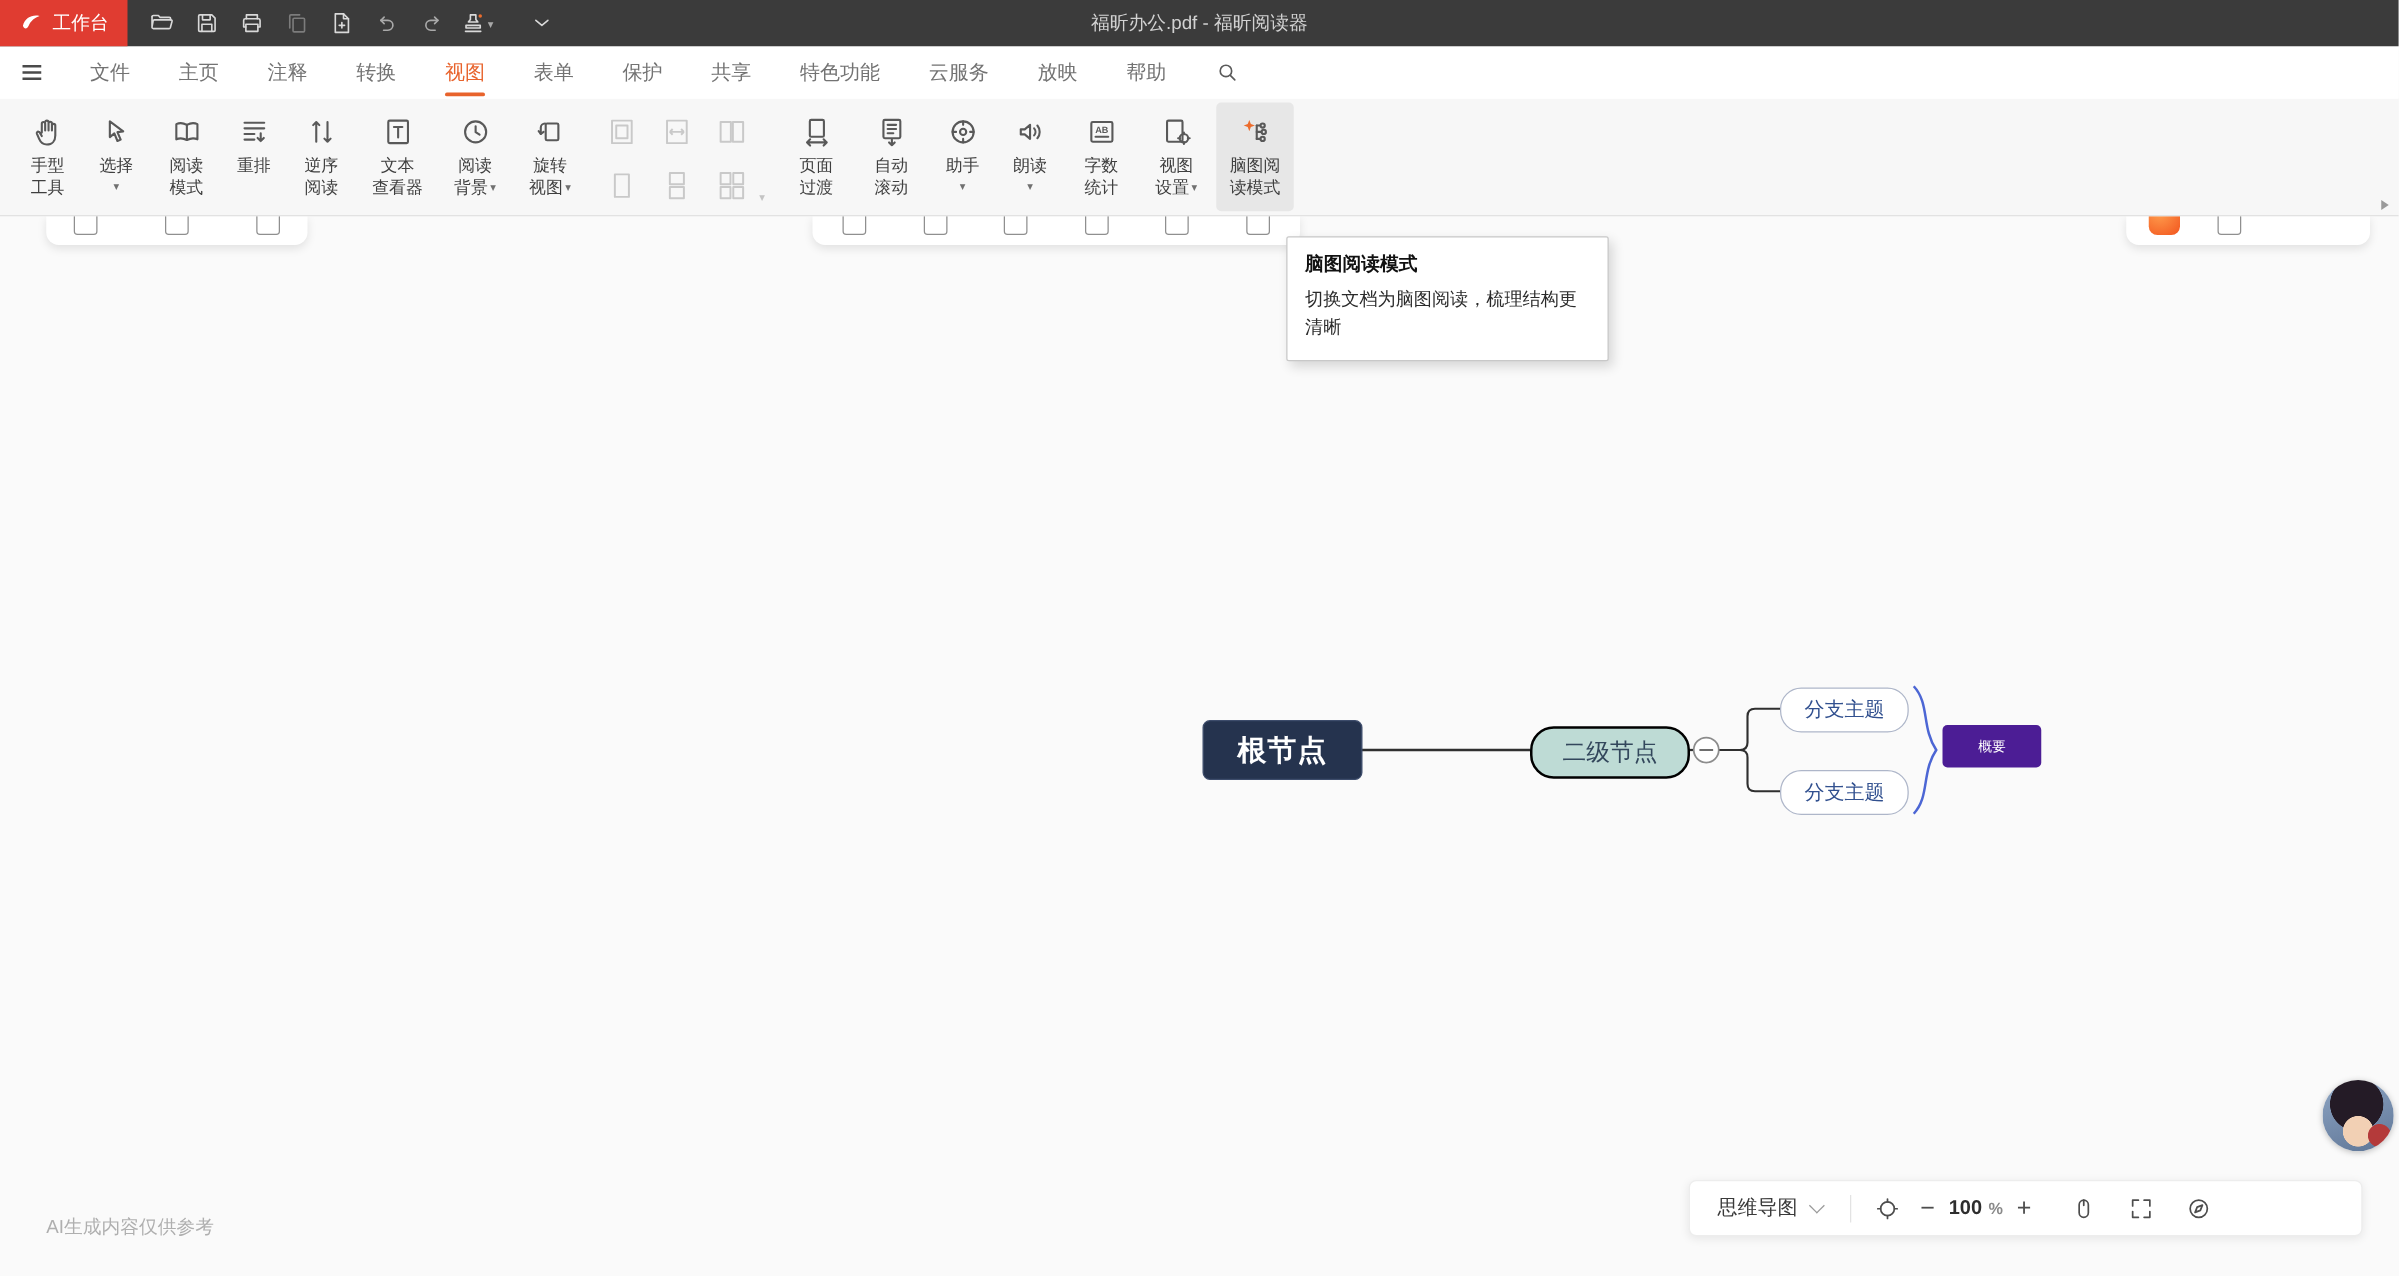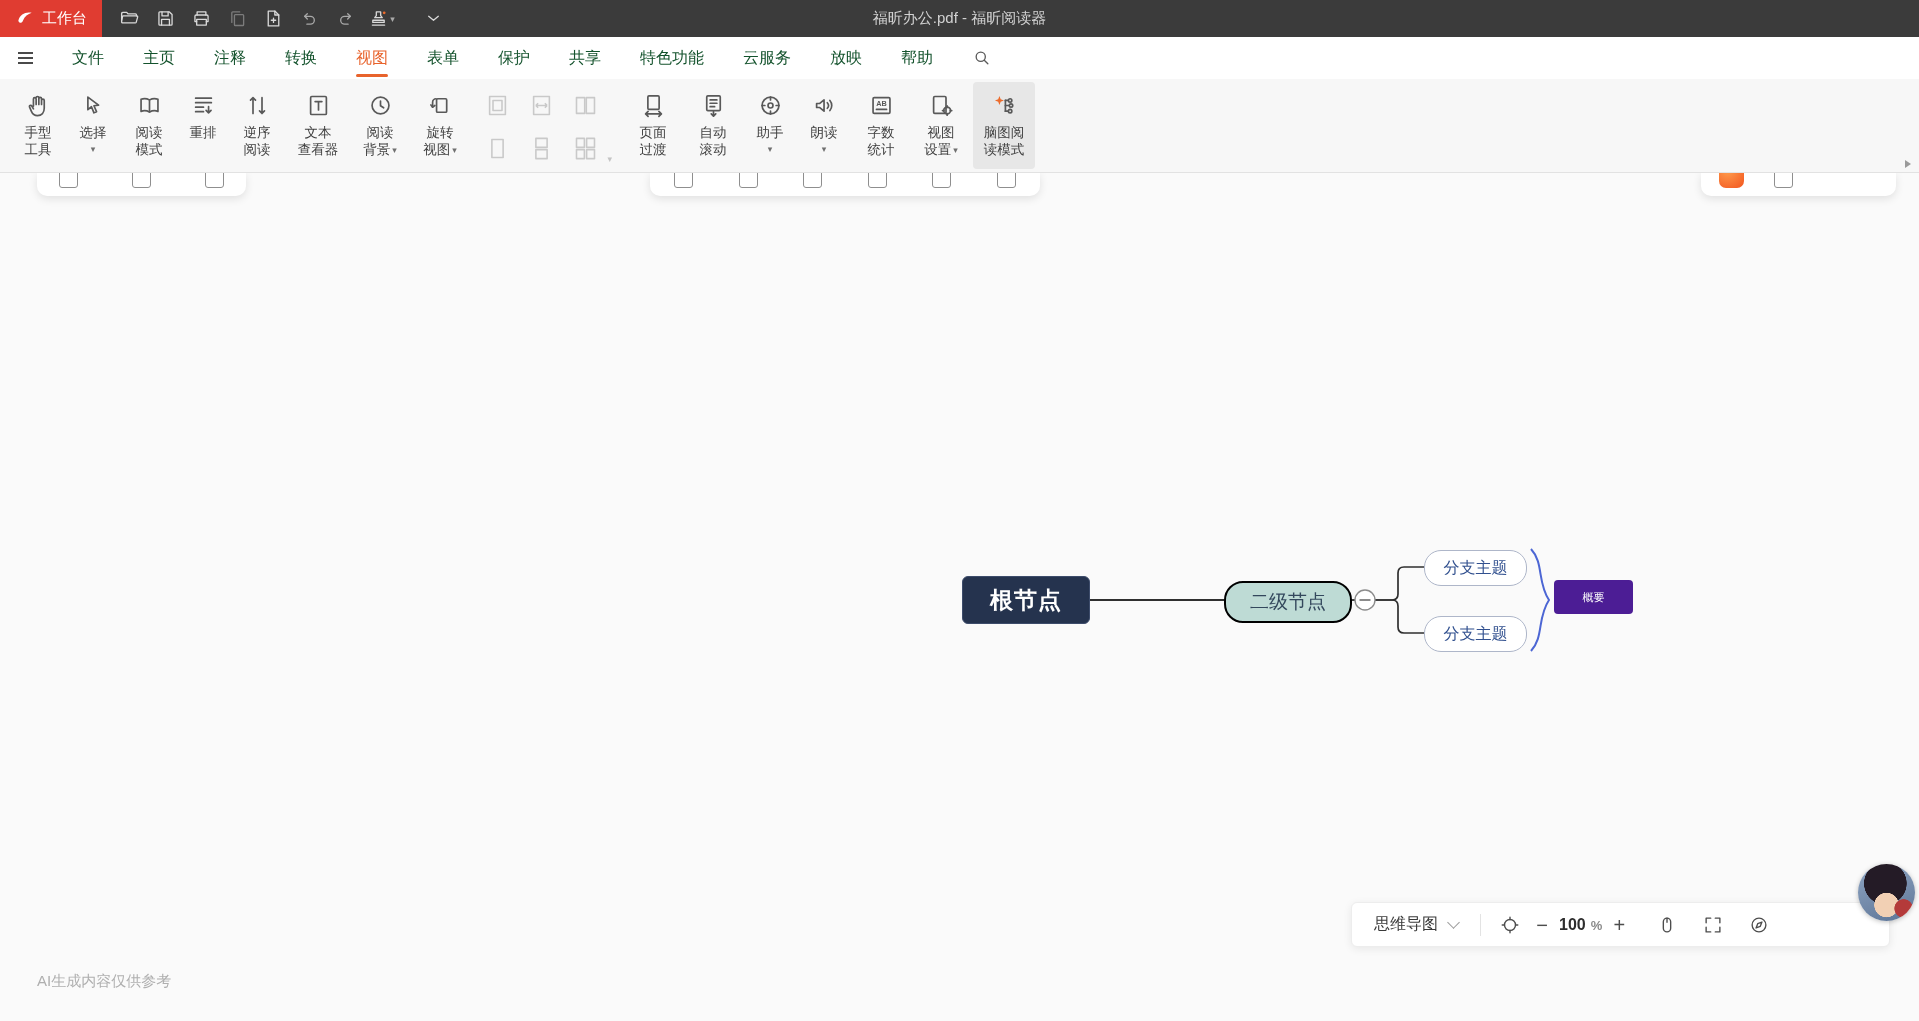--- a/index.html
+++ b/index.html
@@ -25,21 +25,21 @@
   .cv{display:inline-block;width:7px;height:7px;border-right:1.6px solid currentColor;border-bottom:1.6px solid currentColor;transform:rotate(45deg);}
   .account .cv{color:#A0A0A0;margin-top:-4px;}
   .winbtn{width:47px;height:37px;display:flex;align-items:center;justify-content:center;background:none;border:none;padding:0;}
   .min-line{display:block;width:12px;height:1.5px;background:#D9D9D9;}
   .winbtn svg{width:19px;height:19px;stroke:#D9D9D9;fill:none;stroke-width:1.3;}
   .close-x{font-size:18px;color:#E3E3E3;line-height:1;}
   
   .menubar{position:absolute;top:37px;left:0;right:0;height:42px;background:#FFFFFF;display:flex;align-items:center;column-gap:39px;z-index:40;}
   .hamburger{display:flex;flex-direction:column;gap:3.5px;margin-left:18px;}
   .hamburger i{width:15px;height:1.6px;background:#4A4A4A;}
-  .menu-item{font-size:16px;color:#14532d;position:relative;height:42px;display:flex;align-items:center;white-space:nowrap;cursor:default;}
+  .menu-item{font-size:16px;color:#737373;position:relative;height:42px;display:flex;align-items:center;white-space:nowrap;cursor:default;}
   .menu-item.active{color:#E8632C;}
   .menu-item.active::after{content:"";position:absolute;left:50%;transform:translateX(-50%);bottom:2px;width:32px;height:3px;background:#E8632C;border-radius:2px;}
   .search-btn{background:none;border:none;padding:0;display:flex;align-items:center;}
   .search-btn svg{width:20px;height:20px;stroke:#5A5A5A;fill:none;stroke-width:1.6;stroke-linecap:round;}
   
   .ribbon{position:absolute;top:79px;left:0;right:0;height:93px;background:#F7F7F7;border-bottom:1px solid #E2E2E2;display:flex;align-items:stretch;padding-left:10px;z-index:30;}
   .rbtn{display:flex;flex-direction:column;align-items:center;padding:10px 4px 0;margin:3px 2px;border:none;background:none;border-radius:4px;}
   .rbtn.active{background:#E7E7E7;}
   svg.ric{width:27px;height:27px;stroke:#595959;fill:none;stroke-width:1.5;stroke-linecap:round;stroke-linejoin:round;margin-bottom:6px;flex:0 0 auto;}
   .rlab{font-size:13.5px;color:#3F3F3F;line-height:16.5px;white-space:nowrap;display:flex;align-items:center;}
@@ -67,21 +67,21 @@
   .mm-lines{position:absolute;left:0;top:0;pointer-events:none;}
   .mm-node{position:absolute;display:flex;align-items:center;justify-content:center;white-space:nowrap;}
   .mm-root{left:962px;top:404px;width:126px;height:46px;background:#25334E;border:1px solid #3D4C6B;border-radius:6px;color:#FFFFFF;font-size:23px;font-weight:700;letter-spacing:1px;font-family:Liberation Serif, serif;}
   .mm-level2{left:1224px;top:409px;width:124px;height:38px;background:#BEDBD5;border:2px solid #000000;border-radius:19px;color:#33475C;font-size:19px;font-weight:500;}
   .mm-branch1{left:1424px;top:378px;}
   .mm-branch2{left:1424px;top:444px;}
   .mm-branch{width:101px;height:34px;background:#FFFFFF;border:1px solid #AEB6C9;border-radius:17px;color:#31508F;font-size:16px;font-weight:500;}
   .mm-summary{left:1554px;top:408px;width:79px;height:34px;background:#4c1d95;border-radius:4px;color:#fff;font-size:11px;}
   .ai-note{position:absolute;left:37px;top:800px;font-size:15px;color:#AFAFAF;}
   
-  .statusbar{position:absolute;left:1351px;top:730px;width:539px;height:45px;background:#fff;border:1px solid #EDEDED;border-radius:6px;box-shadow:0 2px 8px rgba(0,0,0,0.08);display:flex;align-items:center;padding:0 12px;box-sizing:border-box;}
+  .statusbar{position:absolute;left:1351px;top:772px;width:539px;height:45px;background:#fff;border:1px solid #EDEDED;border-radius:6px;box-shadow:0 2px 8px rgba(0,0,0,0.08);display:flex;align-items:center;padding:0 12px;box-sizing:border-box;}
   .sb-mode{display:flex;align-items:center;gap:11px;font-size:16px;color:#3A3A3A;padding:0 10px;background:none;border:none;}
   .sb-mode .cv{color:#9A9A9A;width:8px;height:8px;margin-top:-4px;}
   .sb-divider{width:1px;height:22px;background:#E3E3E3;margin:0 12px;}
   .sb-icon-btn{background:none;border:none;display:flex;align-items:center;justify-content:center;width:34px;height:34px;padding:0;}
   .sb-icon-btn svg{width:22px;height:22px;stroke:#4D4D4D;fill:none;stroke-width:1.5;stroke-linecap:round;stroke-linejoin:round;}
   .sb-zoombtn{background:none;border:none;font-size:20px;color:#4D4D4D;width:30px;padding:0;line-height:1;}
   .sb-zoom{font-size:16px;color:#2E2E2E;display:flex;align-items:baseline;gap:5px;margin:0 2px;font-weight:bold;}
   .sb-zoom .pct{font-size:13px;color:#8A8A8A;}
   .sb-group-right{display:flex;align-items:center;gap:12px;margin-left:16px;}
   .avatar{position:absolute;left:1858px;top:692px;width:57px;height:57px;border-radius:50%;overflow:hidden;box-shadow:0 1px 5px rgba(0,0,0,0.25);
@@ -373,20 +373,24 @@
     <span class="stub"></span>
     <span class="stub"></span>
     <span class="stub"></span>
     <span class="stub"></span>
   </div>
   <div class="float-bar fb-right">
     <span class="stub orange"></span>
     <span class="stub"></span>
   </div>
 
+  <div class="tooltip">
+    <div class="tt-title">脑图阅读模式</div>
+    <div class="tt-body">切换文档为脑图阅读，梳理结构更清晰</div>
+  </div>
 
   <svg class="mm-lines" width="1919" height="849" viewBox="0 0 1919 849">
     <path d="M1088 428 H1224" stroke="#2F2F2F" stroke-width="2" fill="none"></path>
     <path d="M1348 428 H1355" stroke="#2F2F2F" stroke-width="1.8" fill="none"></path>
     <path d="M1375 428 H1392 q6 0 6 -6 V401 q0 -6 6 -6 H1424" stroke="#2F2F2F" stroke-width="1.7" fill="none"></path>
     <path d="M1375 428 H1392 q6 0 6 6 V455 q0 6 6 6 H1424" stroke="#2F2F2F" stroke-width="1.7" fill="none"></path>
     <circle cx="1365" cy="428" r="10" fill="#FFFFFF" stroke="#8C8C8C" stroke-width="1.4"></circle>
     <path d="M1359.5 428 h11" stroke="#6E6E6E" stroke-width="1.6"></path>
     <path d="M1531 377 C1544 391 1537 410 1549 428 C1537 446 1544 465 1531 479" stroke="#4C66D4" stroke-width="2" fill="none"></path>
   </svg>

